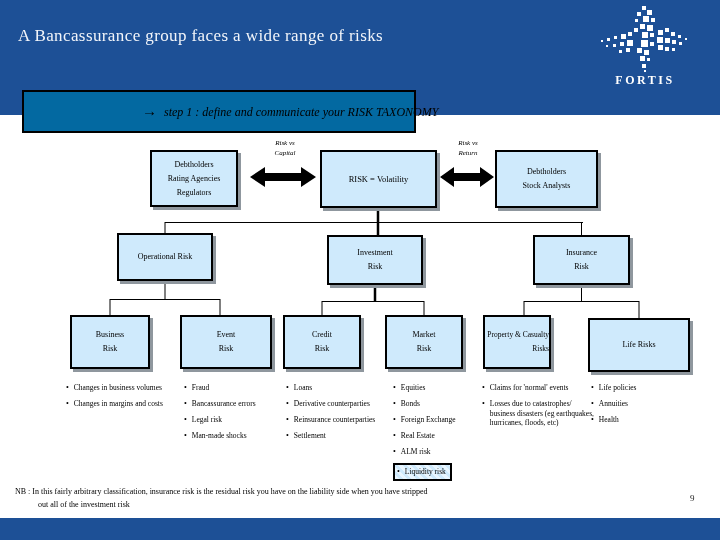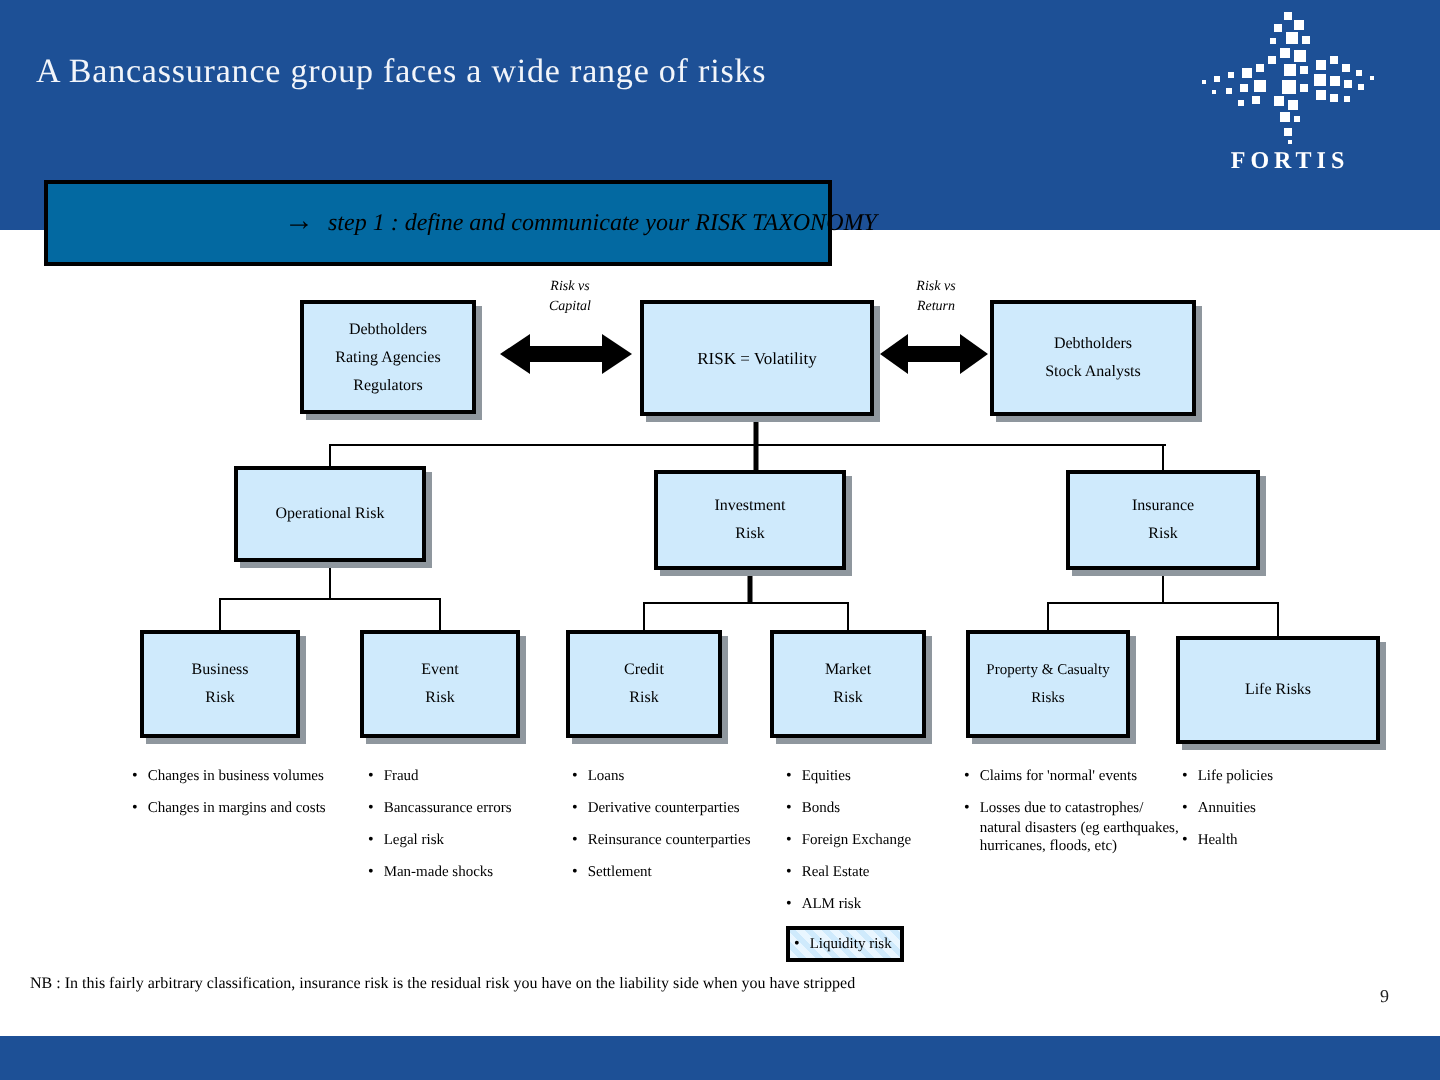--- a/index.html
+++ b/index.html
@@ -25,24 +25,24 @@
     box-shadow:3px 3px 0 #8f979e;display:flex;flex-direction:column;align-items:center;
     justify-content:center;text-align:center;font-size:8px;z-index:2;}
   .bx div{line-height:14px;}
   #debtholders{left:150px;top:150px;width:88px;height:57px;}
   #riskbox{left:320px;top:150px;width:117px;height:58px;font-size:8.5px;}
   #shareholders{left:495px;top:150px;width:103px;height:58px;}
   #operational{left:117px;top:233px;width:96px;height:48px;}
   #investment{left:327px;top:235px;width:96px;height:50px;}
   #insurance{left:533px;top:235px;width:97px;height:50px;}
   #business{left:70px;top:315px;width:80px;height:54px;}
-  #event{left:180px;top:315px;width:80px;height:54px;}
+  #event{left:180px;top:315px;width:92px;height:54px;}
   #credit{left:283px;top:315px;width:78px;height:54px;}
   #market{left:385px;top:315px;width:78px;height:54px;}
-  #pc{left:483px;top:315px;width:82px;height:54px;font-size:7.5px;}
+  #pc{left:483px;top:315px;width:68px;height:54px;font-size:7.5px;align-items:flex-end;}
   #life{left:588px;top:318px;width:102px;height:54px;}
   .arrlabel{position:absolute;width:60px;font-size:7px;font-style:italic;text-align:center;
     line-height:10px;z-index:2;}
   #lbl-capital{left:255px;top:138px;}
   #lbl-return{left:438px;top:138px;}
   .dblarrow{position:absolute;z-index:2;}
   #arrow1{left:250px;top:165px;}
   #arrow2{left:440px;top:165px;}
   
   .wires{position:absolute;left:0;top:0;width:720px;height:540px;z-index:1;pointer-events:none;}
@@ -232,24 +232,25 @@
   <div class="bi">Bonds</div>
   <div class="bi">Foreign Exchange</div>
   <div class="bi">Real Estate</div>
   <div class="bi">ALM risk</div>
   <div class="hl">
     <div class="bi">Liquidity risk</div>
   </div>
 </div>
 <div class="col" id="col-pc">
   <div class="bi">Claims for 'normal' events</div>
-  <div class="bi">Losses due to catastrophes/ natural disasters (eg earthquakes, hurricanes, floods, etc)</div>
+  <div class="bi">Losses due to catastrophes/ business disasters (eg earthquakes, hurricanes, floods, etc)</div>
 </div>
 <div class="col" id="col-life">
   <div class="bi">Life policies</div>
   <div class="bi">Annuities</div>
   <div class="bi">Health</div>
 </div>
 
 <div class="note">
   <div class="l1">NB : In this fairly arbitrary classification, insurance risk is the residual risk you have on the liability side when you have stripped</div>
+  <div class="l2">out all of the investment risk</div>
 </div>
 <div class="pagenum">9</div>
 
 </body></html>

